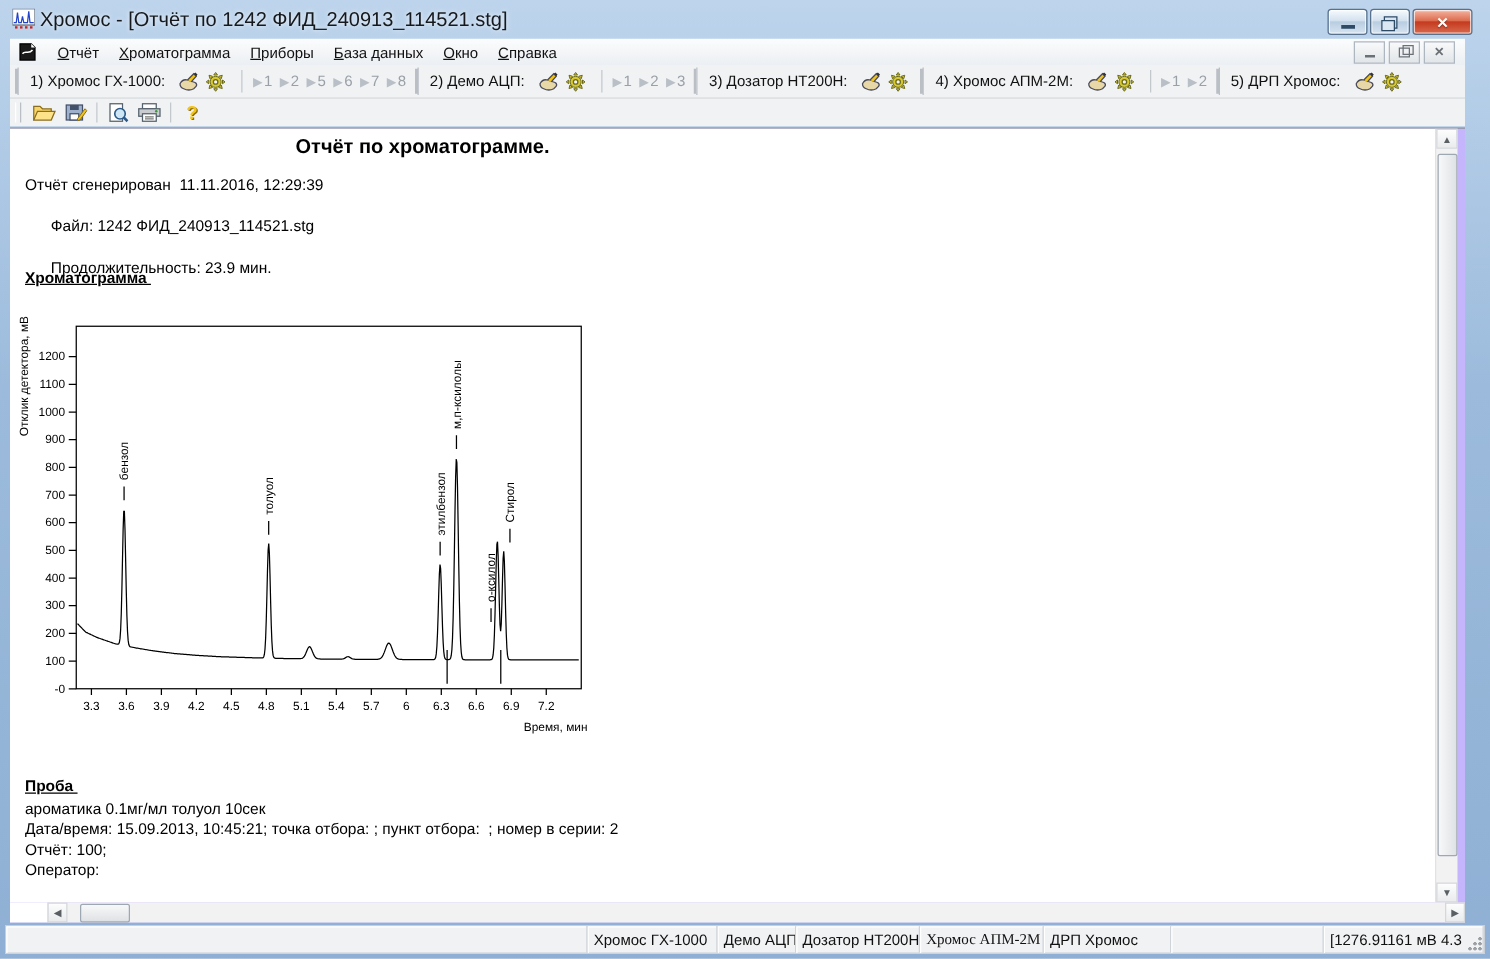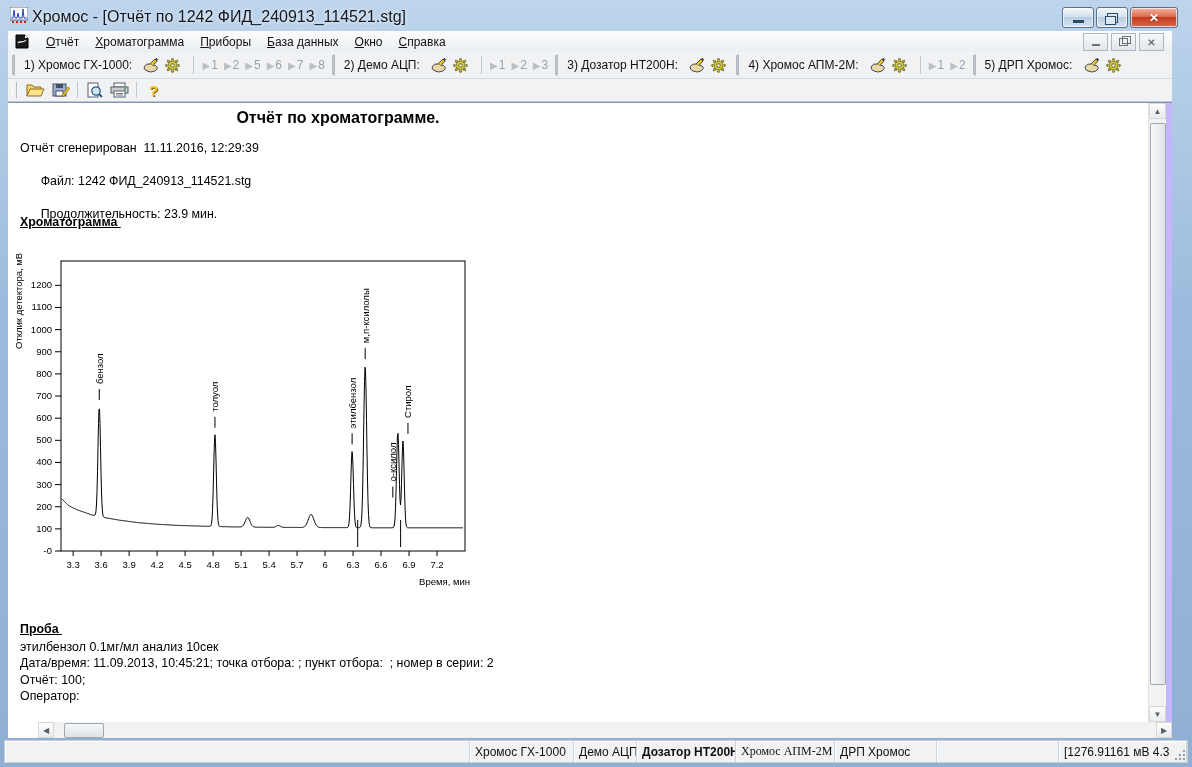--- a/index.html
+++ b/index.html
@@ -415,21 +415,21 @@
         <line x1="344.10392609699767" y1="180.38167938931298" x2="344.10392609699767" y2="191.38167938931298" stroke="#000"></line>
         <text transform="translate(347.60392609699767,175.38167938931298) rotate(-90)" font-size="9.5">этилбензол</text>
         <line x1="357.1662817551963" y1="95.15267175572518" x2="357.1662817551963" y2="106.15267175572518" stroke="#000"></line>
         <text transform="translate(360.6662817551963,90.15267175572518) rotate(-90)" font-size="9.5">м,п-ксилолы</text>
         <line x1="384.82217090069287" y1="233.5648854961832" x2="384.82217090069287" y2="244.5648854961832" stroke="#000"></line>
         <text transform="translate(388.32217090069287,228.5648854961832) rotate(-90)" font-size="9.5">о-ксилол</text>
         <line x1="399.9538106235566" y1="169.9770992366412" x2="399.9538106235566" y2="180.9770992366412" stroke="#000"></line>
         <text transform="translate(403.4538106235566,164.9770992366412) rotate(-90)" font-size="9.5">Стирол</text>
       </svg>
     <div class="rep-h" id="h-sample">Проба </div>
-    <div class="rep-sample" id="sample-lines"><div>этилбензол 0.1мг/мл анализ 10сек</div><div>Дата/время: 11.09.2013, 10:45:21; точка отбора: ; пункт отбора:  ; номер в серии: 2</div><div>Отчёт: 100;</div><div>Оператор:</div></div>
+    <div class="rep-sample" id="sample-lines"><div>ароматика 0.1мг/мл толуол 10сек</div><div>Дата/время: 15.09.2013, 10:45:21; точка отбора: ; пункт отбора:  ; номер в серии: 2</div><div>Отчёт: 100;</div><div>Оператор:</div></div>
   </div>
   <div class="vscroll">
     <div class="sbtn" style="top:0">
         <span>▲</span>
       </div>
     <div class="vthumb"></div>
     <div class="sbtn" style="bottom:0">
         <span>▼</span>
       </div>
   </div>
@@ -442,19 +442,19 @@
     <div class="hbtn" style="right:0">
         <span>▶</span>
       </div>
   </div>
 </div>
 
 <div class="statusbar" id="status-panels">
     <div class="spanel" style="flex: 1 1 0%;"></div>
     <div class="spanel" style="width: 104px;">Хромос ГХ-1000</div>
     <div class="spanel" style="width: 63px;">Демо АЦП</div>
-    <div class="spanel" style="width: 99px; font-weight: bold;">Дозатор НТ200Н</div>
+    <div class="spanel" style="width: 99px;">Дозатор НТ200Н</div>
     <div class="spanel" style="width: 99px; font-family: Liberation Serif, serif;">Хромос АПМ-2М</div>
     <div class="spanel" style="width: 102px;">ДРП Хромос</div>
     <div class="spanel" style="width: 122px;"></div>
     <div class="spanel" style="width: 128px;">[1276.91161 мВ 4.3</div>
   </div>
 <div class="sgrip" style="position:absolute;right:6px;bottom:6px"></div>
 
 </body></html>

